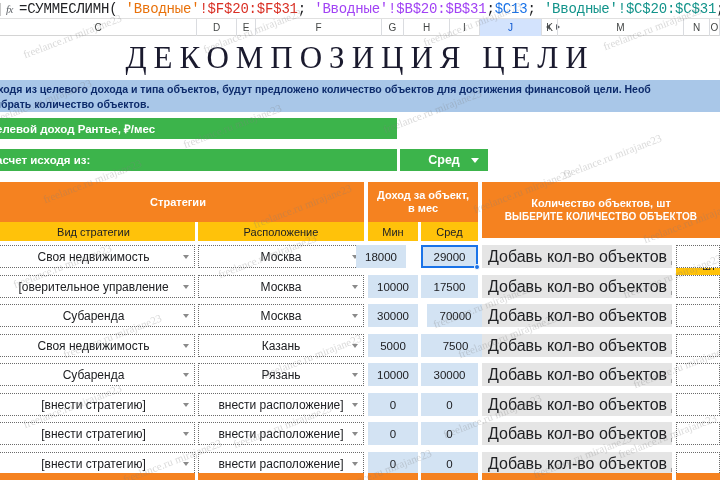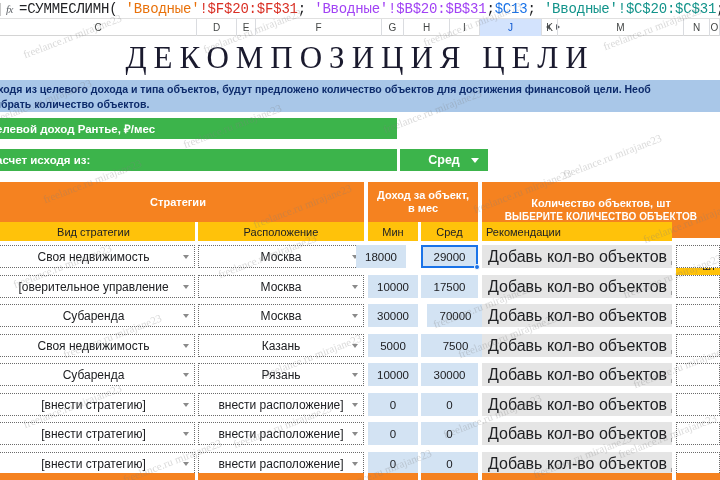--- a/index.html
+++ b/index.html
@@ -219,21 +219,20 @@
 
     <div class="hdr-block" style="left:482px; top:146px; width:238px; height:56px;">
       <div class="hdr-title">Количество объектов, шт</div>
       <div class="hdr-sub">ВЫБЕРИТЕ КОЛИЧЕСТВО ОБЪЕКТОВ</div>
     </div>
 
     <div class="sub-cell" style="left:-8px; top:186px; width:203px; height:19px;">Вид стратегии</div>
     <div class="sub-cell" style="left:198px; top:186px; width:166px; height:19px;">Расположение</div>
     <div class="sub-cell" style="left:368px; top:186px; width:50px; height:19px;">Мин</div>
     <div class="sub-cell" style="left:421px; top:186px; width:57px; height:19px;">Сред</div>
-    <div class="sub-cell left" style="left:482px; top:186px; width:190px; height:19px;">Рекомендации</div>
     <div class="sub-cell right" style="left:676px; top:186px; width:44px; height:19px;">шт</div>
 
     <div id="rows-layer">
         <div class="dd-cell" style="left: -8px; top: 209px; width: 203px; height: 23px;">
           <span>Своя недвижимость</span>
           <span class="caret"></span>
         </div>
         <div class="dd-cell" style="left: 198px; top: 209px; width: 166px; height: 23px;">
           <span>Москва</span>
           <span class="caret"></span>

